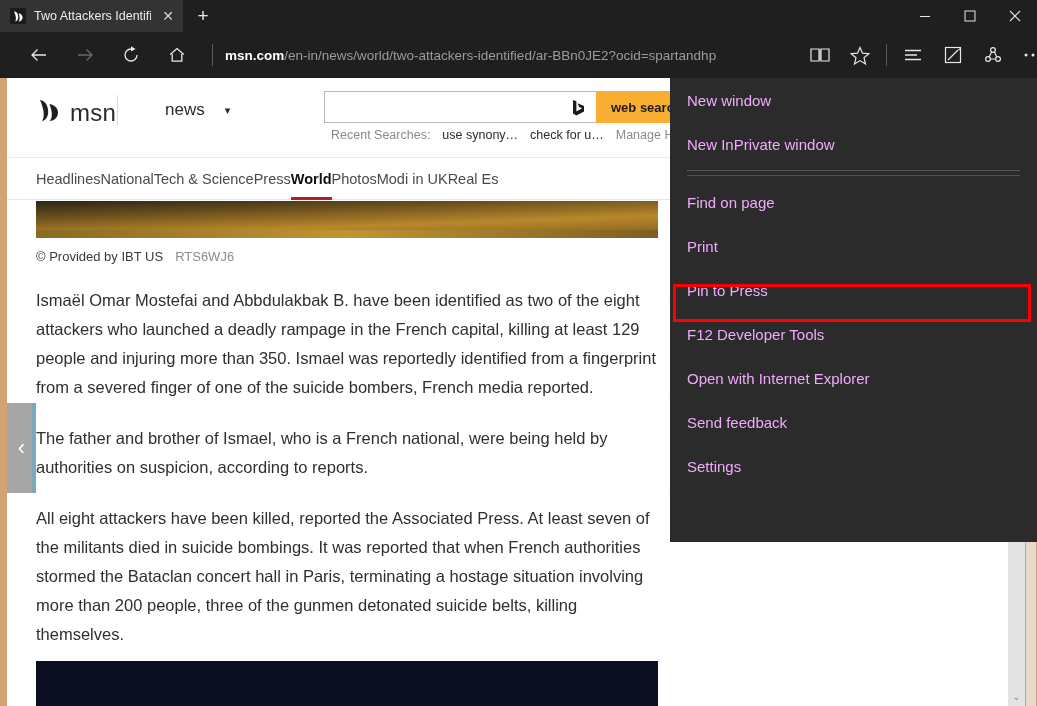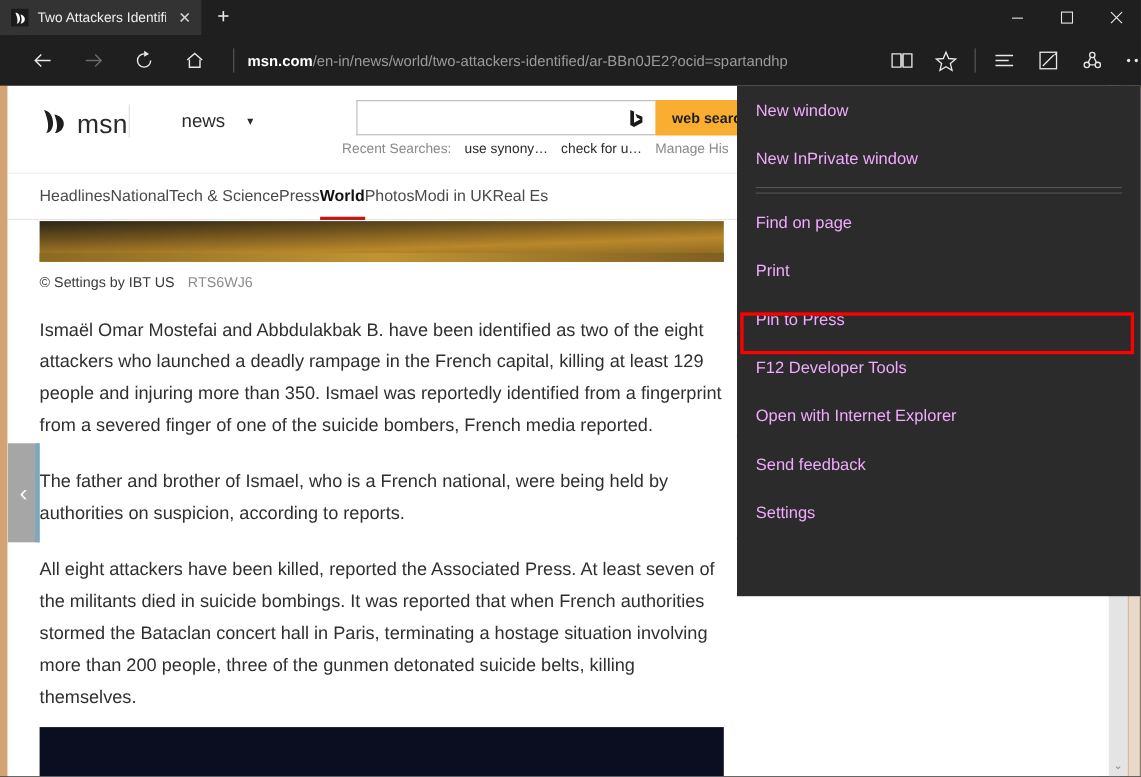--- a/index.html
+++ b/index.html
@@ -154,21 +154,21 @@
   .bing-ico { flex: 0 0 20px; display:flex; align-items:center; justify-content:center; }
   .websearch-btn {
     background: #f9ad31; color: #1d1d1d;
     font-size: 13px; font-weight: bold;
     display: flex; align-items: center; justify-content: center;
     padding: 0 14px; height: 32px;
     white-space: nowrap;
     border: 1px solid #f9ad31;
   }
   .recent {
-    position: absolute; left: 304px; top: 50px;
+    position: absolute; left: 324px; top: 50px;
     font-size: 12.5px; color: #8a8a8a;
     display: flex; gap: 12px; align-items: baseline;
     white-space: nowrap;
   }
   .recent .label { color: #8a8a8a; }
   .recent .q { color: #2b2b2b; }
   .recent .manage { color: #8a8a8a; }
 
   
   .msn-nav {
@@ -499,21 +499,21 @@
         <div class="navitem">Press</div>
         <div class="navitem active">World</div>
         <div class="navitem">Photos</div>
         <div class="navitem">Modi in UK</div>
         <div class="navitem">Real Es</div>
       </div>
 
       <div class="article-col">
         <div class="hero-img"></div>
         <div class="caption">
-          <span>© Settings by IBT US</span>
+          <span>© Provided by IBT US</span>
           <span class="cid">RTS6WJ6</span>
         </div>
         <div class="body-text">
           <p>Ismaël Omar Mostefai and Abbdulakbak B. have been identified as two of the eight attackers who launched a deadly rampage in the French capital, killing at least 129 people and injuring more than 350. Ismael was reportedly identified from a fingerprint from a severed finger of one of the suicide bombers, French media reported.</p>
           <p>The father and brother of Ismael, who is a French national, were being held by authorities on suspicion, according to reports.</p>
           <p>All eight attackers have been killed, reported the Associated Press. At least seven of the militants died in suicide bombings. It was reported that when French authorities stormed the Bataclan concert hall in Paris, terminating a hostage situation involving more than 200 people, three of the gunmen detonated suicide belts, killing themselves.</p>
           <div class="photos-head">PHOTOS: The world lights up for Paris</div>
         </div>
         <div class="bottom-img"></div>
       </div>

